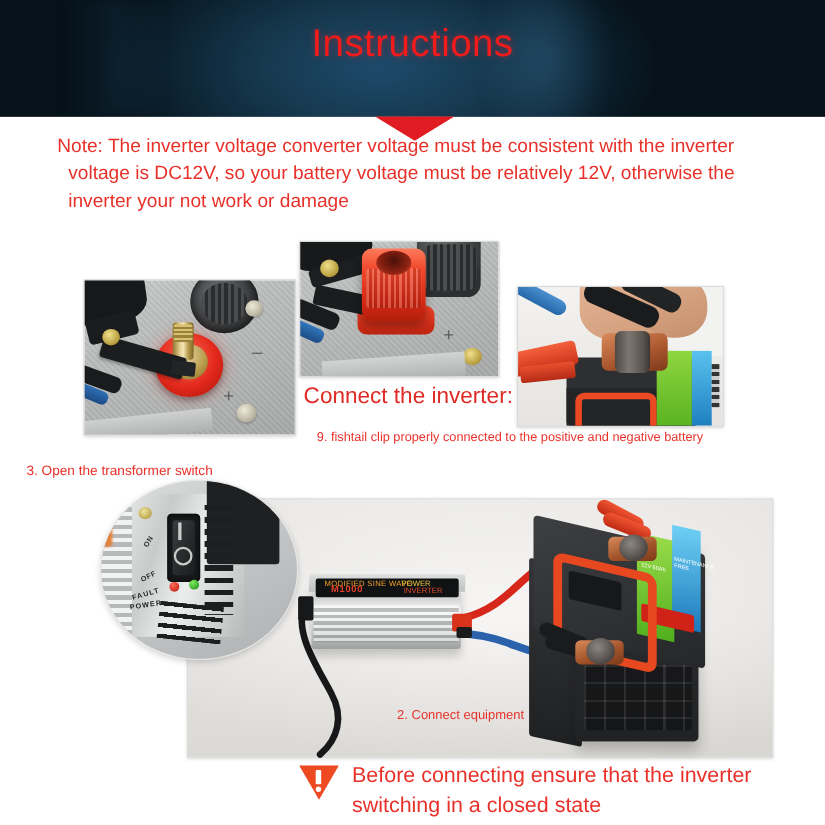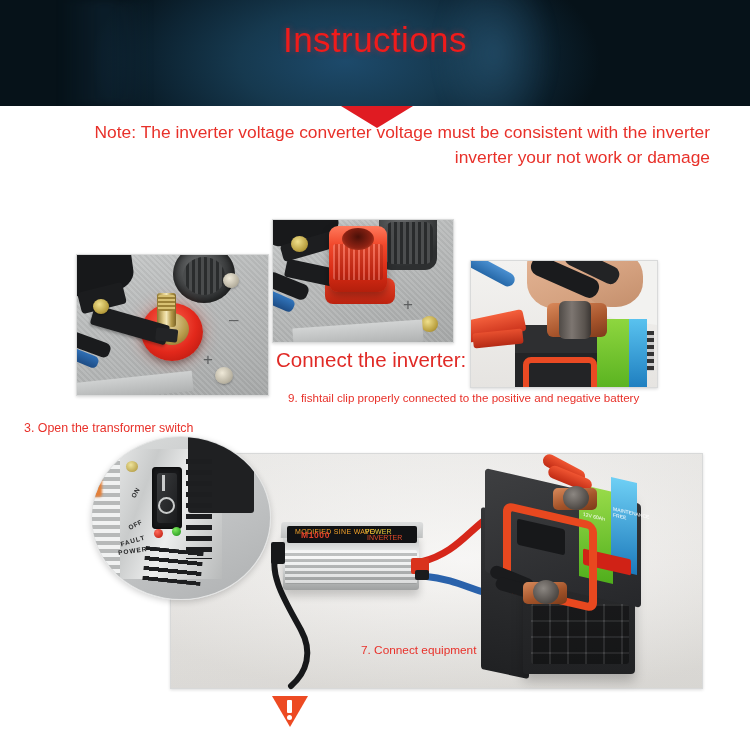--- a/index.html
+++ b/index.html
@@ -38,21 +38,21 @@
     position:absolute;left:341px;top:106px;width:0;height:0;
     border-left:36px solid transparent;border-right:36px solid transparent;
     border-top:22px solid #e01b22;
     z-index:4;
   }
   
   .note{
     position:absolute;left:52px;top:120px;width:658px;
     color:#e8312a;font-size:17.4px;line-height:25px;
   }
-  .note .ln{display:block;white-space:nowrap;text-align:right;}
+  .note .ln{display:block;white-space:nowrap;}
   .note .ln.l2{padding-left:10px;}
   .note .ln.l3{padding-left:10px;}
   
   .photo{
     position:absolute;background:#e9eaea;
     border:1px solid #d9dada;
     box-shadow:0 1px 3px rgba(0,0,0,.16);
     overflow:hidden;
   }
   .ph-inner{position:absolute;inset:0;overflow:hidden;}
@@ -280,20 +280,21 @@
 </head>
 <body>
 
 <div class="banner">
   <div class="banner-title">Instructions</div>
 </div>
 <div class="arrow-down"></div>
 
 <div class="note">
   <span class="ln l1">Note: The inverter voltage converter voltage must be consistent with the inverter</span>
+  <span class="ln l2">voltage is DC12V, so your battery voltage must be relatively 12V, otherwise the</span>
   <span class="ln l3">inverter your not work or damage</span>
 </div>
 
 <div class="photo" id="photo1">
   <div class="ph-inner">
     <div class="bg-panel"></div>
     <div class="grain"></div>
     <div class="p1-dark-tl"></div>
     <div class="p1-dark-tl2"></div>
     <div class="p1-fanhole"></div>
@@ -417,23 +418,25 @@
       <div class="co-sw-1"></div>
       <div class="co-sw-0"></div>
       <div class="co-on">ON</div>
       <div class="co-off">OFF</div>
       <div class="co-led-r"></div>
       <div class="co-led-g"></div>
       <div class="co-fault">FAULT</div>
       <div class="co-power">POWER</div>
     </div>
 
-    <div class="lbl-connect-eq">7. Connect equipment</div>
+    <div class="lbl-connect-eq">2. Connect equipment</div>
   </div>
 </div>
 
 <div class="warn">
   <div class="warn-tri"></div>
   <div class="warn-excl"></div>
   <div class="warn-dot"></div>
   <div class="warn-txt">
+    <span>Before connecting ensure that the inverter</span>
+    <span>switching in a closed state</span>
   </div>
 </div>
 
 </body></html>

